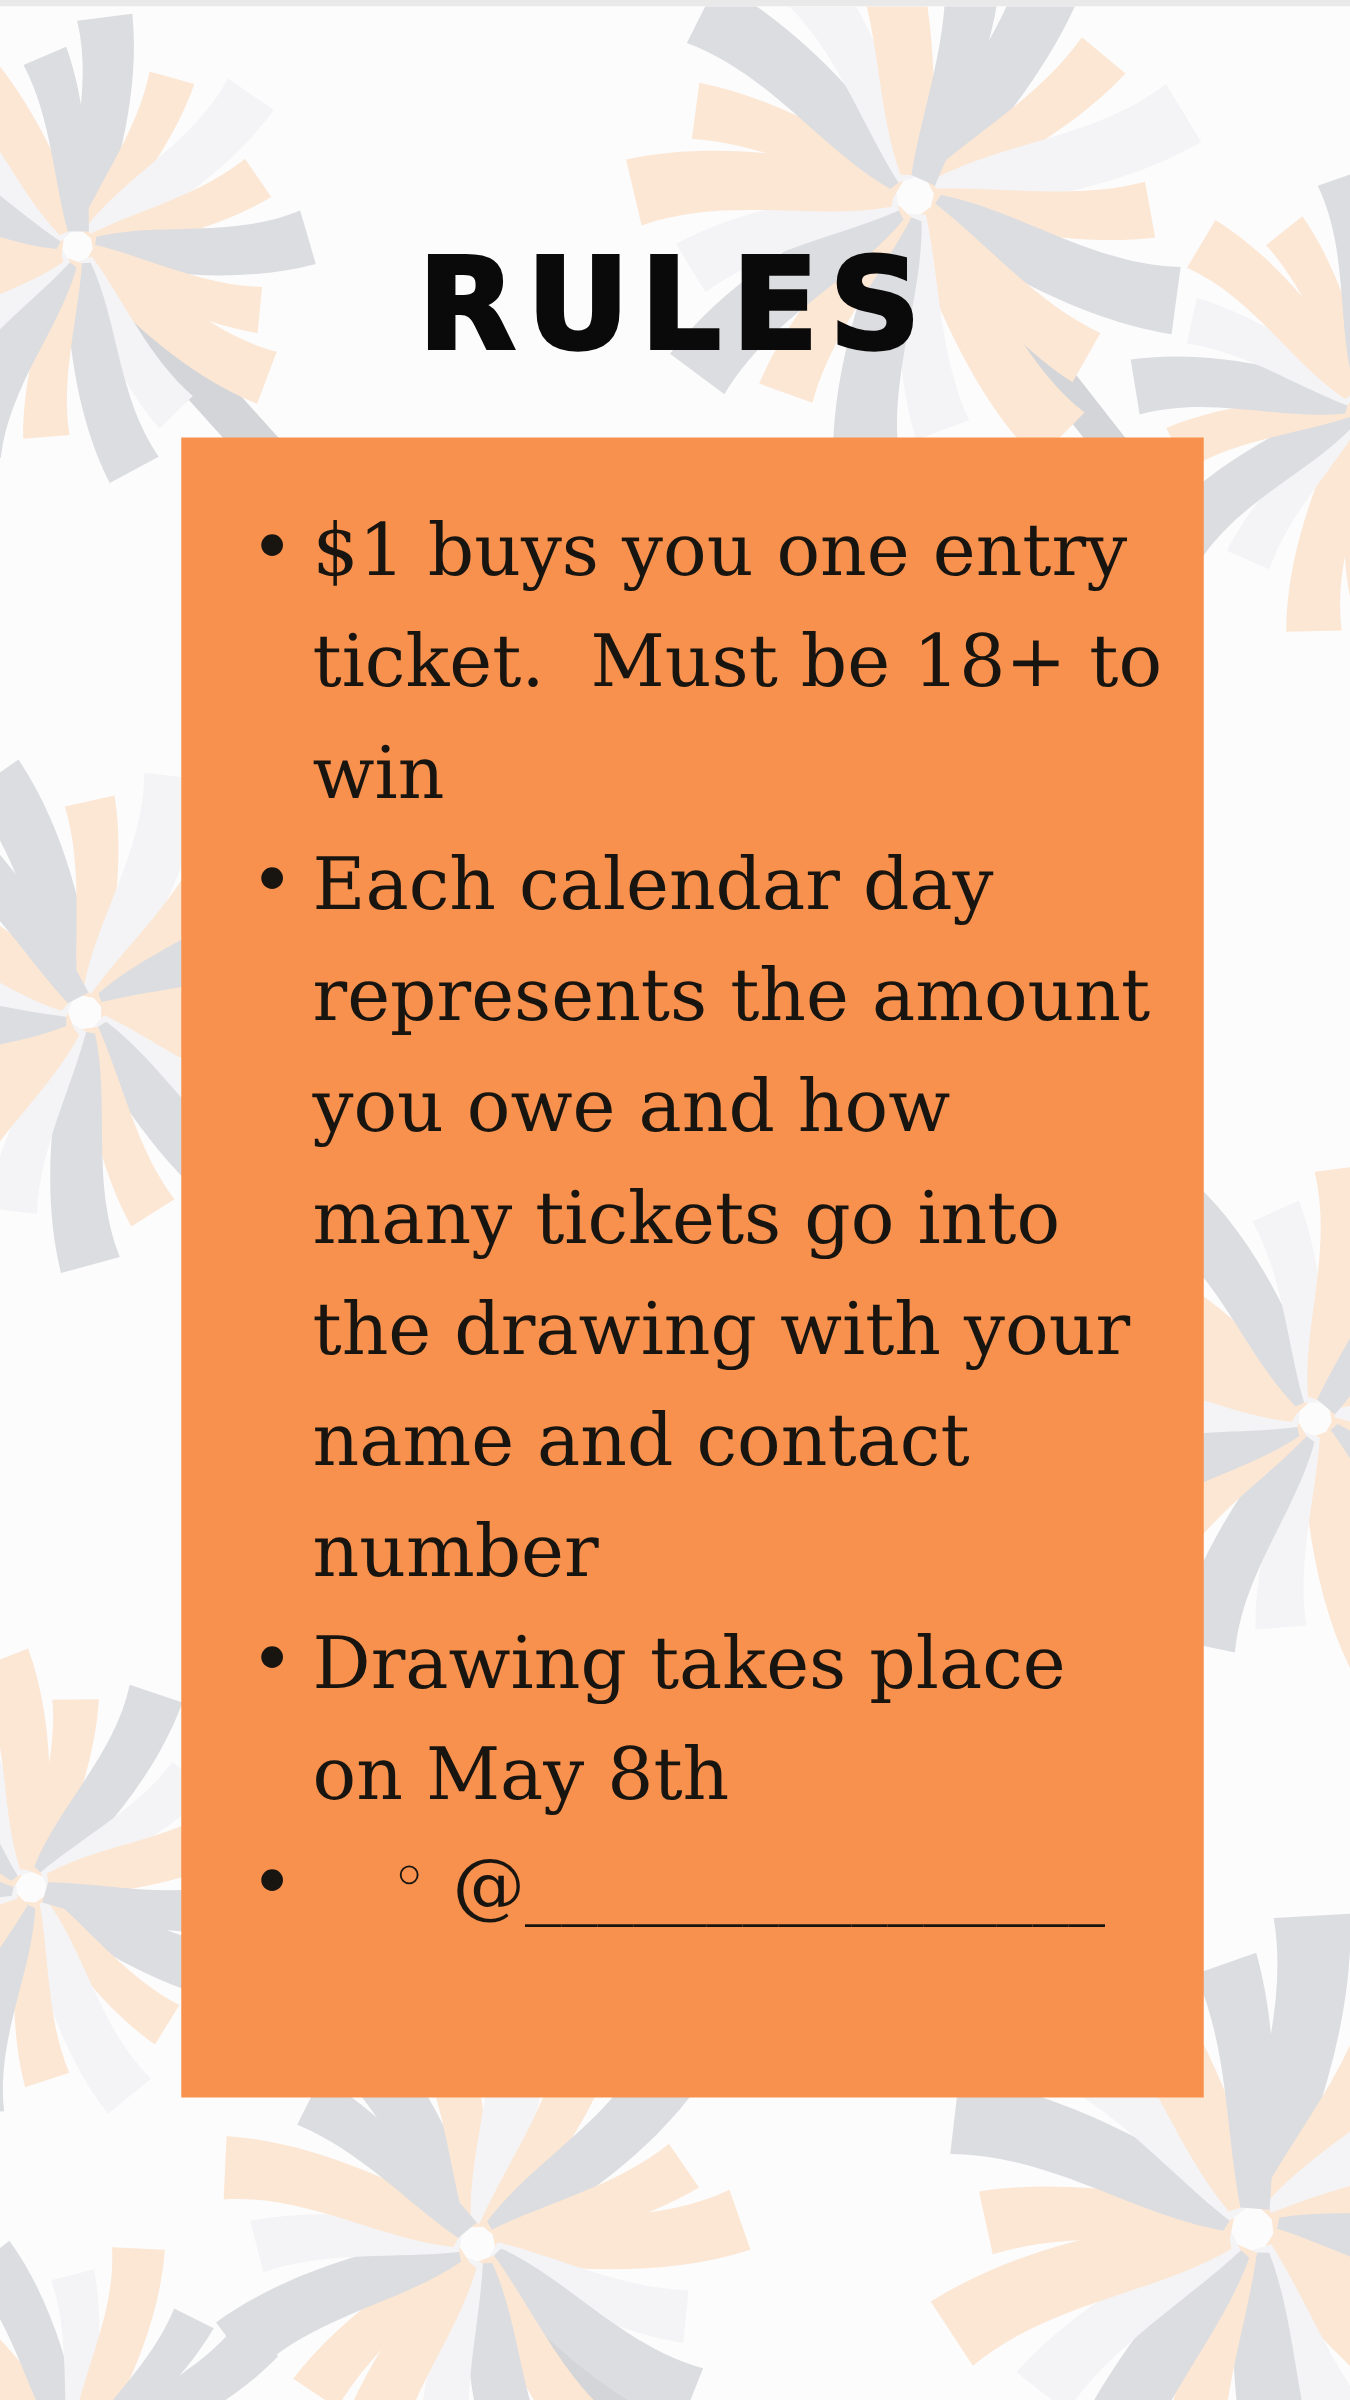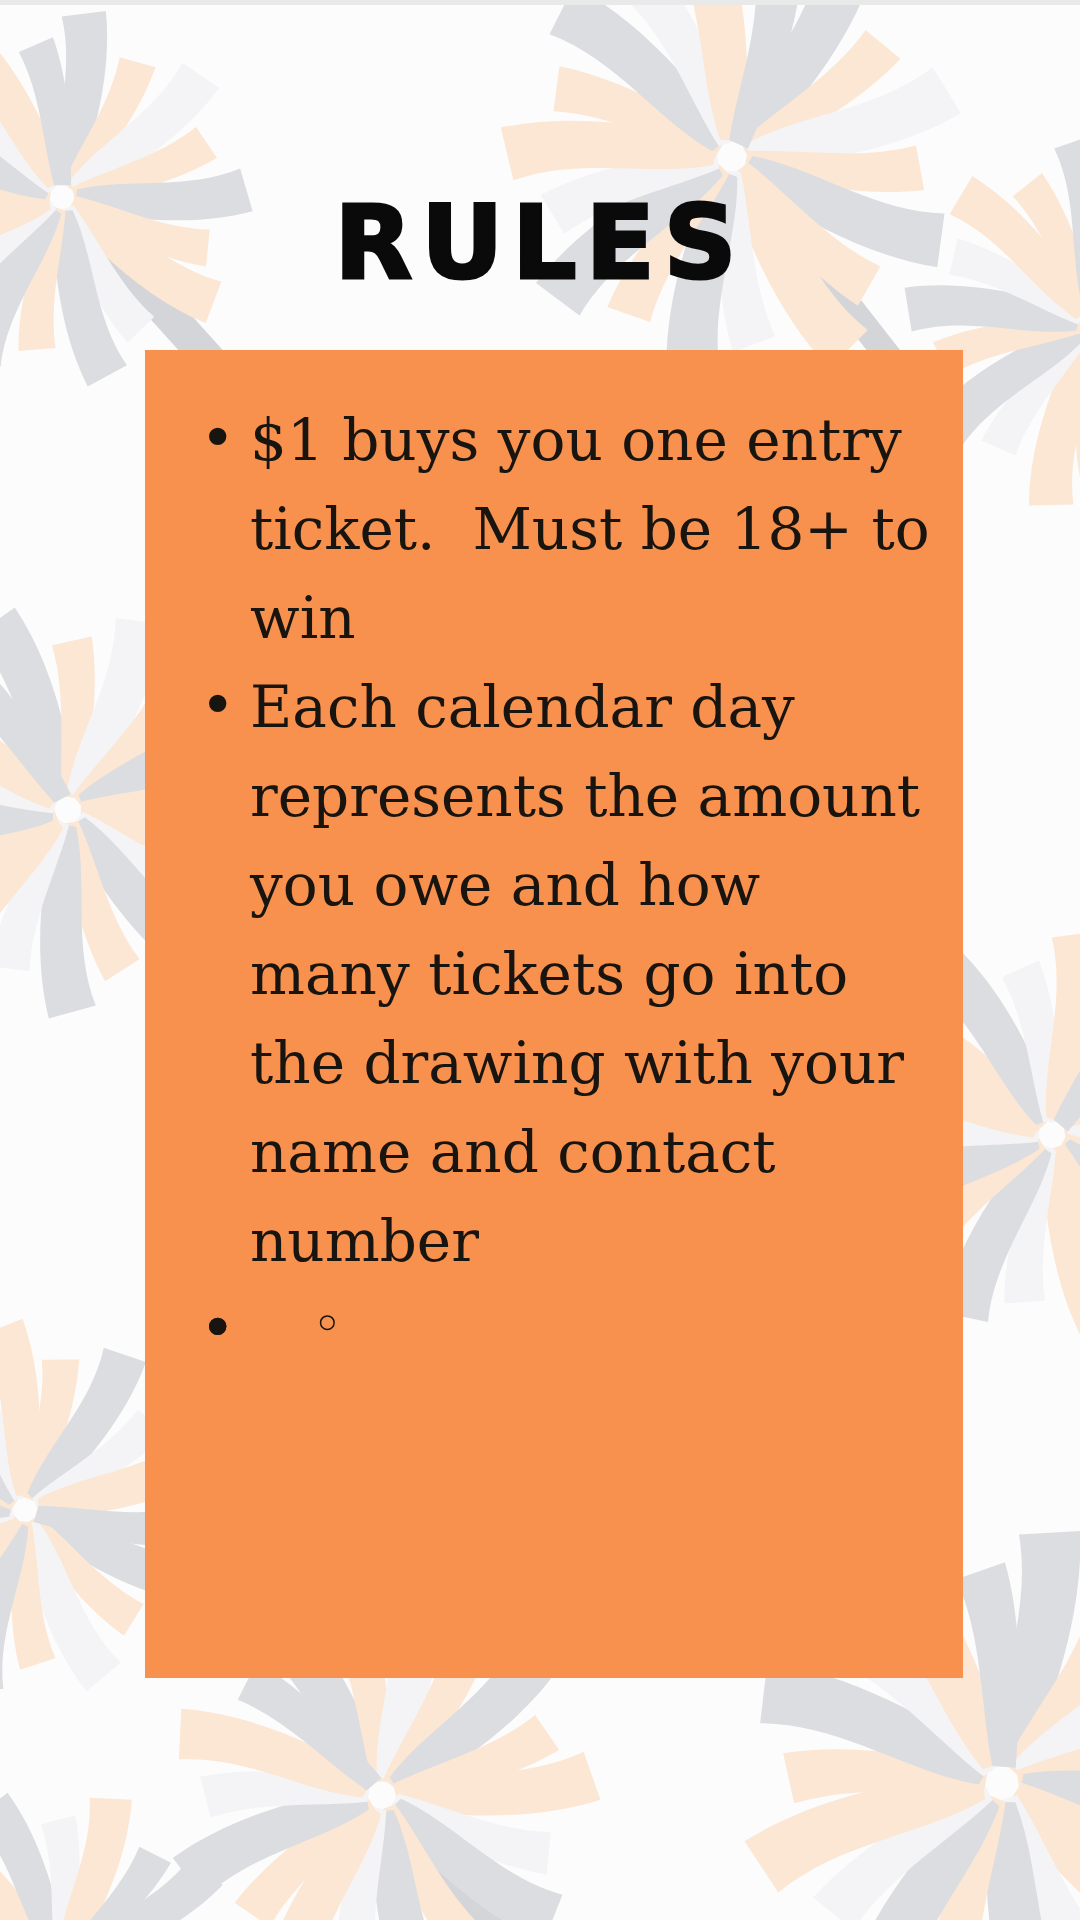--- a/index.html
+++ b/index.html
@@ -129,25 +129,27 @@
         <span class="rule-text">$1 buys you one entry ticket.  Must be 18+ to win</span>
       </li>
 
       <li class="rule">
         <span class="marker">•</span>
         <span class="rule-text">Each calendar day represents the amount you owe and how many tickets go into the drawing with your name and contact number</span>
       </li>
 
       <li class="rule">
         <span class="marker">•</span>
+        <span class="rule-text">Drawing takes place on May 8th</span>
       </li>
 
       <li class="rule">
         <span class="marker">•</span>
         <div class="sub-rule">
           <span class="sub-marker">◦</span>
+          <span class="rule-text">@________________</span>
         </div>
       </li>
 
     </ul>
   </div>
 
 </div>
 
 </body></html>

